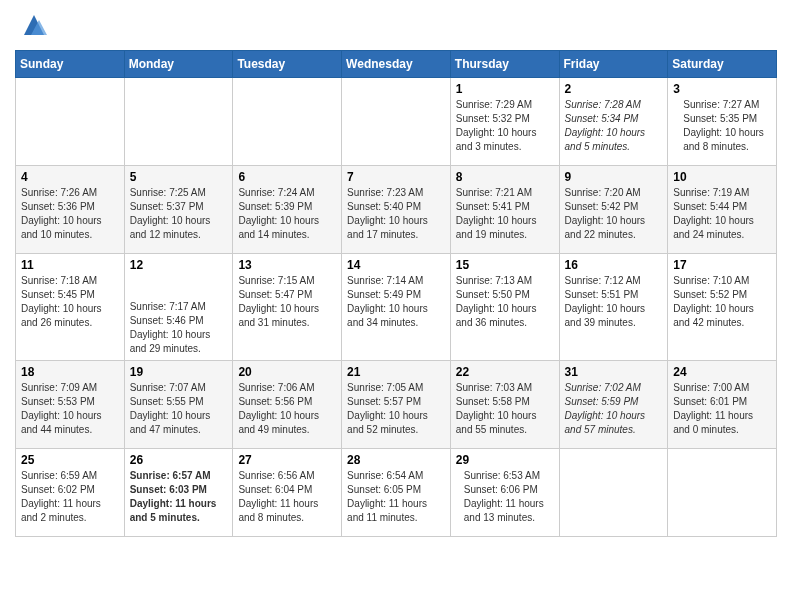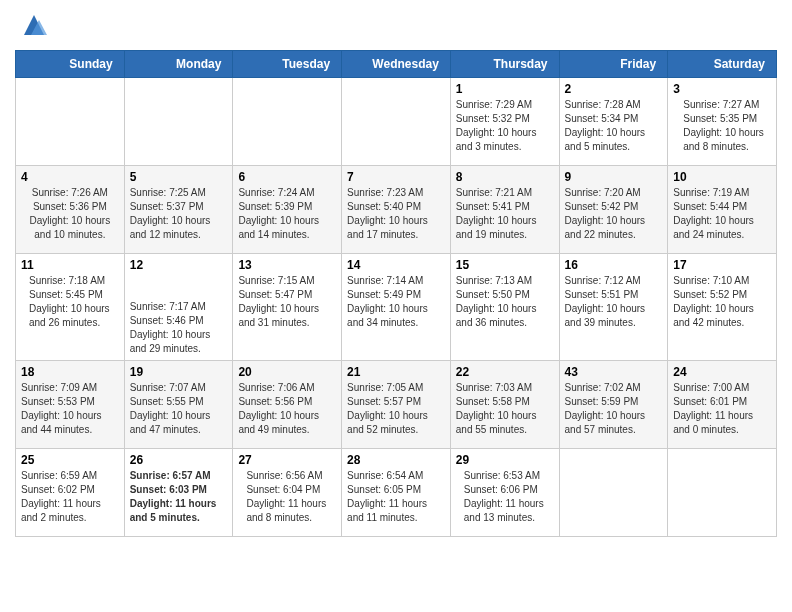--- a/index.html
+++ b/index.html
@@ -55,22 +55,22 @@
       color: #555;
     }
     table {
       width: 100%;
       border-collapse: collapse;
       font-size: 10.5px;
     }
     thead tr th {
       background-color: #2e6db4;
       color: #fff;
-      padding: 6px 11px;
-      text-align: right;
+      padding: 6px 4px;
+      text-align: left;
       font-size: 12px;
       font-weight: bold;
       border: 1px solid #2060a0;
     }
     tbody tr td {
       border: 1px solid #ccc;
       vertical-align: top;
       padding: 4px 5px;
       width: calc(100% / 7);
       min-height: 80px;
@@ -135,37 +135,37 @@
         <td class="empty-cell"></td>
         <td>
           <span class="day-num">1</span>
           <div class="day-info" style="white-space: pre-line;">Sunrise: 7:29 AM
 Sunset: 5:32 PM
 Daylight: 10 hours
 and 3 minutes.</div>
         </td>
         <td>
           <span class="day-num">2</span>
-          <div class="day-info" style="white-space: pre-line;">Sunrise: 7:28 AM
+          <div class="day-info" style="white-space: pre-line; font-style: italic;">Sunrise: 7:28 AM
 Sunset: 5:34 PM
 Daylight: 10 hours
 and 5 minutes.</div>
         </td>
         <td>
           <span class="day-num">3</span>
           <div class="day-info" style="white-space: pre-line; margin-left: 10px;">Sunrise: 7:27 AM
 Sunset: 5:35 PM
 Daylight: 10 hours
 and 8 minutes.</div>
         </td>
       </tr>
       <tr>
         <td>
           <span class="day-num">4</span>
-          <div class="day-info" style="white-space: pre-line; text-align: center;">Sunrise: 7:26 AM
+          <div class="day-info" style="white-space: pre-line;">Sunrise: 7:26 AM
 Sunset: 5:36 PM
 Daylight: 10 hours
 and 10 minutes.</div>
         </td>
         <td>
           <span class="day-num">5</span>
           <div class="day-info" style="white-space: pre-line;">Sunrise: 7:25 AM
 Sunset: 5:37 PM
 Daylight: 10 hours
 and 12 minutes.</div>
@@ -202,21 +202,21 @@
           <span class="day-num">10</span>
           <div class="day-info" style="white-space: pre-line;">Sunrise: 7:19 AM
 Sunset: 5:44 PM
 Daylight: 10 hours
 and 24 minutes.</div>
         </td>
       </tr>
       <tr>
         <td>
           <span class="day-num">11</span>
-          <div class="day-info" style="white-space: pre-line; margin-left: 8px;">Sunrise: 7:18 AM
+          <div class="day-info" style="white-space: pre-line;">Sunrise: 7:18 AM
 Sunset: 5:45 PM
 Daylight: 10 hours
 and 26 minutes.</div>
         </td>
         <td>
           <span class="day-num">12</span>
           <div class="day-info" style="white-space: pre-line; margin-top: 28px;">Sunrise: 7:17 AM
 Sunset: 5:46 PM
 Daylight: 10 hours
 and 29 minutes.</div>
@@ -287,22 +287,22 @@
 and 52 minutes.</div>
         </td>
         <td>
           <span class="day-num">22</span>
           <div class="day-info" style="white-space: pre-line;">Sunrise: 7:03 AM
 Sunset: 5:58 PM
 Daylight: 10 hours
 and 55 minutes.</div>
         </td>
         <td>
-          <span class="day-num">43</span>
-          <div class="day-info" style="white-space: pre-line;">Sunrise: 7:02 AM
+          <span class="day-num">31</span>
+          <div class="day-info" style="white-space: pre-line; font-style: italic;">Sunrise: 7:02 AM
 Sunset: 5:59 PM
 Daylight: 10 hours
 and 57 minutes.</div>
         </td>
         <td>
           <span class="day-num">24</span>
           <div class="day-info" style="white-space: pre-line;">Sunrise: 7:00 AM
 Sunset: 6:01 PM
 Daylight: 11 hours
 and 0 minutes.</div>
@@ -318,21 +318,21 @@
         </td>
         <td>
           <span class="day-num">26</span>
           <div class="day-info" style="white-space: pre-line; font-weight: bold;">Sunrise: 6:57 AM
 Sunset: 6:03 PM
 Daylight: 11 hours
 and 5 minutes.</div>
         </td>
         <td>
           <span class="day-num">27</span>
-          <div class="day-info" style="white-space: pre-line; margin-left: 8px;">Sunrise: 6:56 AM
+          <div class="day-info" style="white-space: pre-line;">Sunrise: 6:56 AM
 Sunset: 6:04 PM
 Daylight: 11 hours
 and 8 minutes.</div>
         </td>
         <td>
           <span class="day-num">28</span>
           <div class="day-info" style="white-space: pre-line;">Sunrise: 6:54 AM
 Sunset: 6:05 PM
 Daylight: 11 hours
 and 11 minutes.</div>

